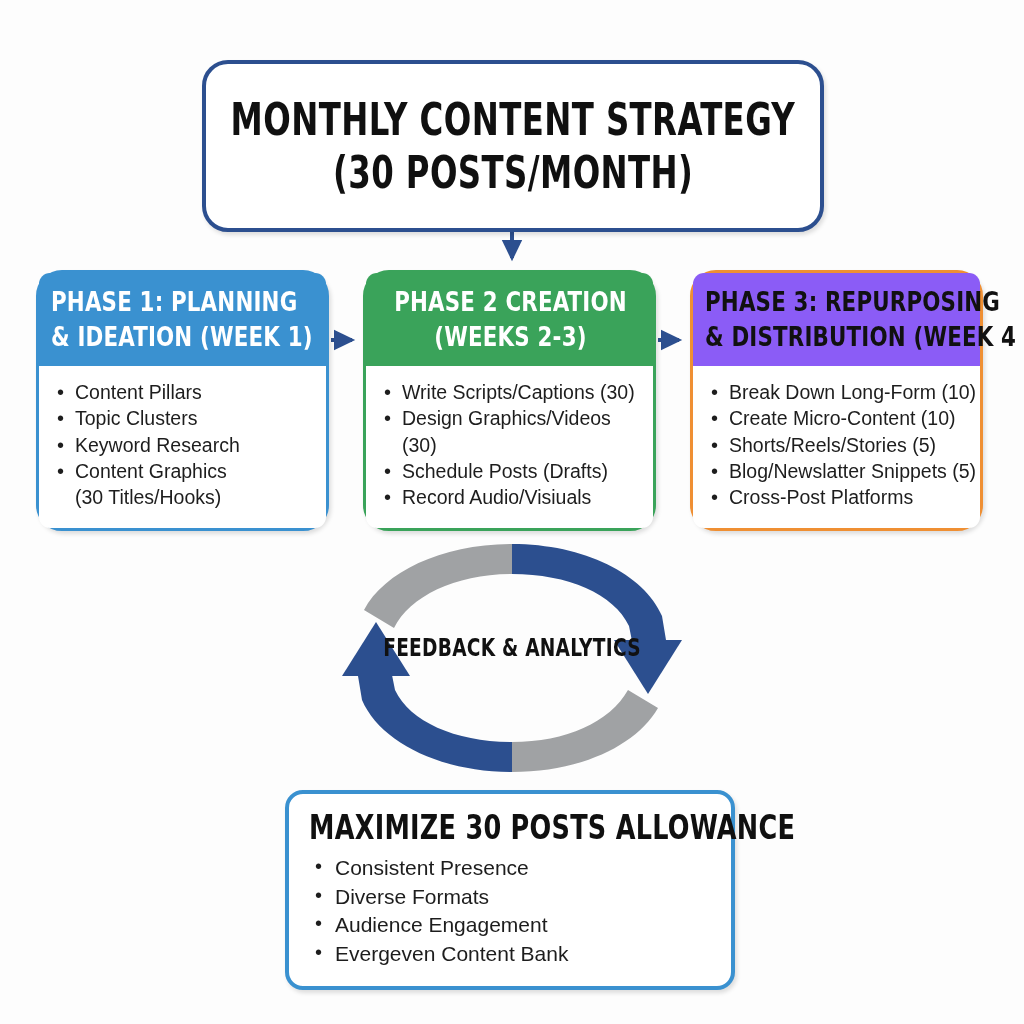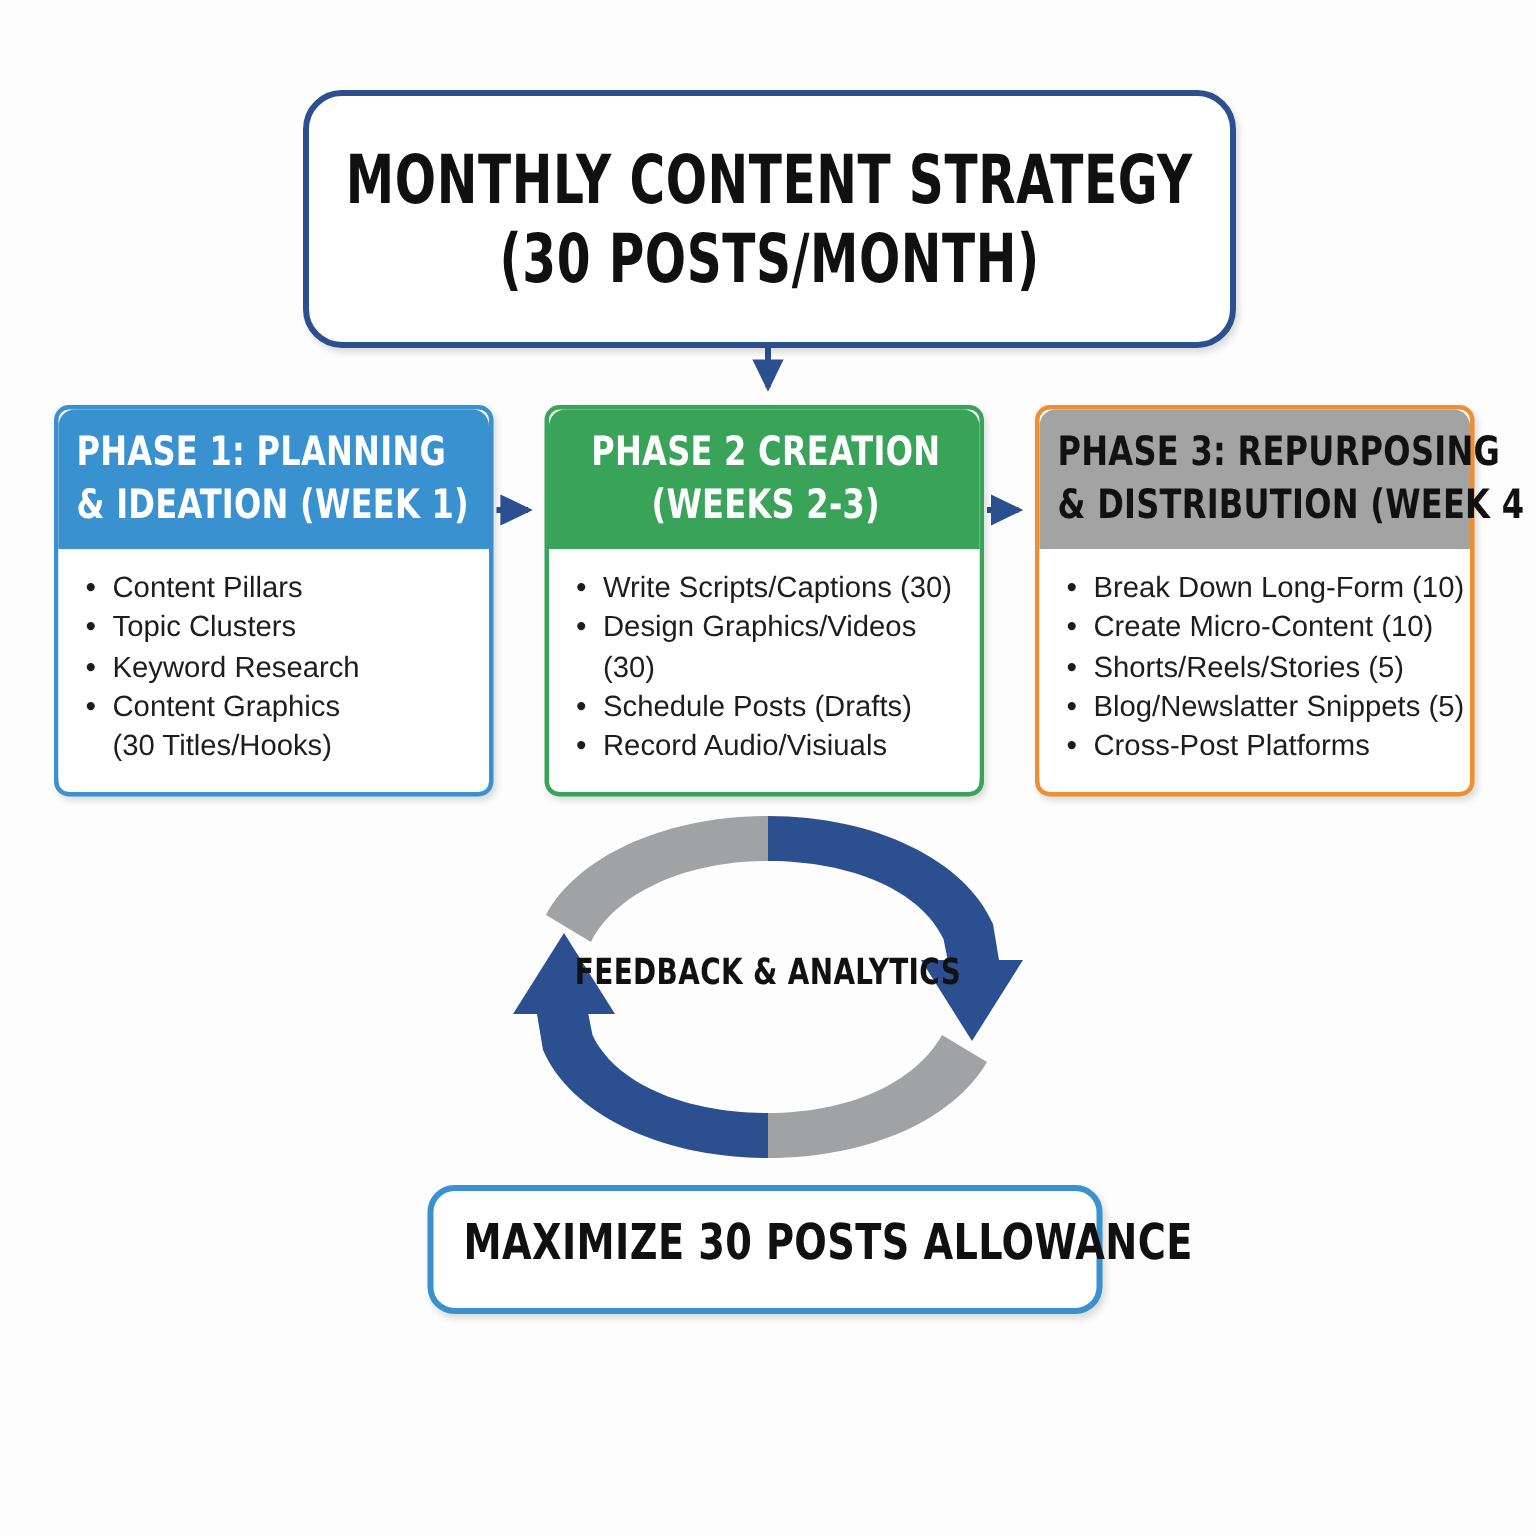--- a/index.html
+++ b/index.html
@@ -49,38 +49,38 @@
     transform-origin: center;
     white-space: nowrap;
   }
 
   
   .phase-box {
     position: absolute;
     top: 270px;
     width: 293px;
     box-sizing: border-box;
-    border-radius: 10px;
+    border-radius: 26px;
     background: #ffffff;
     overflow: visible;
     box-shadow: 2px 3px 4px rgba(0,0,0,0.13);
   }
   #phase-1 { left: 36px;  border: 3px solid #3a91d0; }
   #phase-2 { left: 363px; border: 3px solid #3aa35a; }
   #phase-3 { left: 690px; border: 3px solid #ef8f33; }
 
   .phase-header {
     border-radius: 11px 11px 0 0;
     padding: 12px 10px 12px 12px;
     text-align: left;
   }
   #phase-2 .phase-header { text-align: center; }
   #phase-1 .phase-header { background: #3a91d0; }
   #phase-2 .phase-header { background: #3aa35a; }
-  #phase-3 .phase-header { background: #a3a3a3; }
+  #phase-3 .phase-header { background: #8b5cf6; }
 
   .phase-header-line {
     font-family: "DejaVu Sans Condensed", "Liberation Sans Narrow", "Liberation Sans", sans-serif;
     font-weight: 700;
     font-size: 27px;
     line-height: 1.28;
     letter-spacing: 0.2px;
     white-space: nowrap;
     transform: scaleX(0.88);
     transform-origin: left center;
@@ -271,15 +271,21 @@
     <path fill="#a0a2a4" d="M190,238 C258,238 314,212 336,174 L306,156 C288,188 244,208 190,208 Z"></path>
 
     <path fill="#2c4f8f" d="M190,238 C118,238 58,208 40,166 L35,136 L69,136 L73,156 C88,188 134,208 190,208 Z"></path>
 
     <path fill="#2c4f8f" d="M20,142 L88,142 L54,88 Z"></path>
   </svg>
   <div id="loop-label">FEEDBACK &amp; ANALYTICS</div>
 
   <div id="bottom-box">
     <div id="bottom-title">MAXIMIZE 30 POSTS ALLOWANCE</div>
+    <ul class="bullet-list">
+      <li>Consistent Presence</li>
+      <li>Diverse Formats</li>
+      <li>Audience Engagement</li>
+      <li>Evergeven Content Bank</li>
+    </ul>
   </div>
 
 </div>
 
 </body></html>

